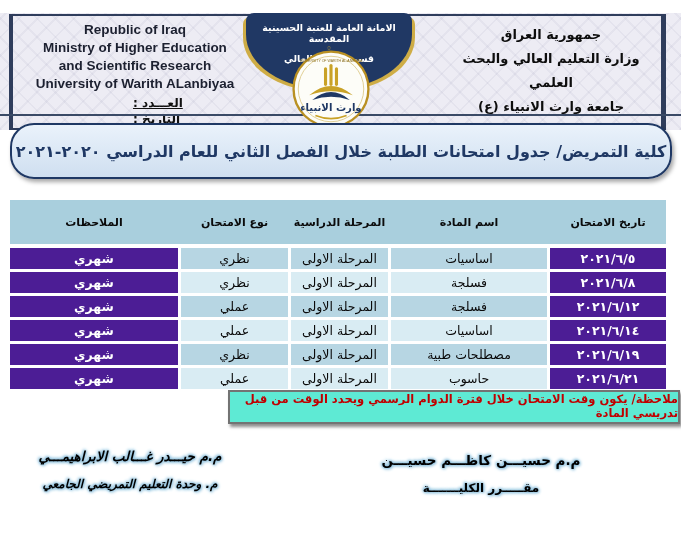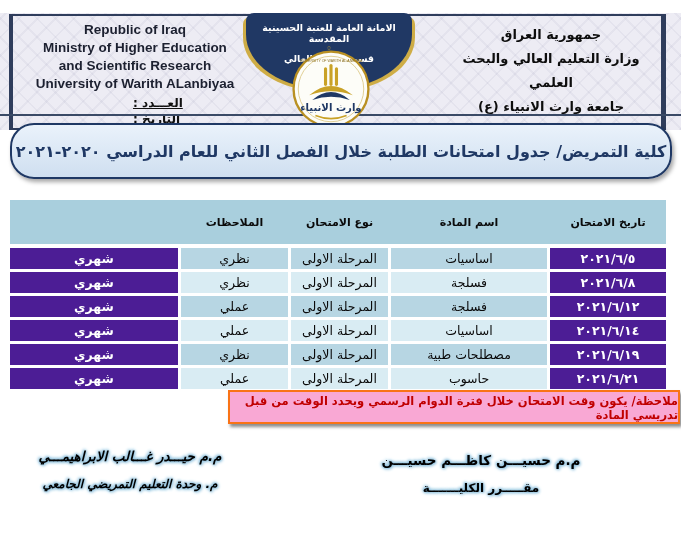--- a/index.html
+++ b/index.html
@@ -71,22 +71,22 @@
     display:grid;grid-template-columns:116px 156px 97px 107px 1fr;gap:3px;background:#fff;
   }
   .trow{display:contents;}
   .cell{height:21px;line-height:21px;text-align:center;font-size:12.5px;color:#0a0a0a;overflow:hidden;}
   .cell.teal{background:#4c1d95;color:#fff;font-weight:bold;font-size:12.5px;}
   .trow:nth-child(odd) .mid{background:#b7d6e3;}
   .trow:nth-child(even) .mid{background:#d9ecf3;}
   
   .note-box{
     position:absolute;left:228px;top:390px;width:448px;height:30px;
-    border:2px solid #f97316;background:#f9a8d4;box-shadow:2px 3px 3px rgba(0,0,0,.45);
-    display:flex;align-items:flex-end;justify-content:center;direction:rtl;
+    border:2px solid #737373;background:#5eead4;box-shadow:2px 3px 3px rgba(0,0,0,.45);
+    display:flex;align-items:flex-start;justify-content:center;direction:rtl;
   }
   .note-box .t{font-size:11.5px;font-weight:bold;color:#c00000;}
   
   .sig{position:absolute;direction:rtl;text-align:center;font-weight:bold;color:#000;
     text-shadow:0 0 2px #8fc0dd,0 0 4px #8fc0dd,1px 1px 3px #8fc0dd,-1px -1px 3px #8fc0dd;}
   .sig .n{font-size:13.5px;}
   .sig .r{font-size:12px;margin-top:13px;}
   .sig-right{right:70px;top:452px;width:260px;}
   .sig-left{left:15px;top:448px;width:230px;font-style:italic;}
 </style>
@@ -138,20 +138,21 @@
     <path d="M30,84 Q50,92 70,84" fill="none" stroke="#c9a227" stroke-width="2"></path>
   </svg>
 
   <div class="title-box">
     <div class="t">كلية التمريض/ جدول امتحانات الطلبة خلال الفصل الثاني للعام الدراسي ٢٠٢٠-٢٠٢١</div>
   </div>
 
   <div class="thead" id="thead">
       <div class="hcell">تاريخ الامتحان</div>
       <div class="hcell">اسم المادة</div>
+      <div class="hcell">المرحلة الدراسية</div>
       <div class="hcell">نوع الامتحان</div>
       <div class="hcell">الملاحظات</div>
     </div>
 
   <div class="tbody" id="tbody">
       <div class="trow"><div class="cell teal">٢٠٢١/٦/٥</div><div class="cell mid">اساسيات</div><div class="cell mid">المرحلة الاولى</div><div class="cell mid">نظري</div><div class="cell teal">شهري</div></div>
       <div class="trow"><div class="cell teal">٢٠٢١/٦/٨</div><div class="cell mid">فسلجة</div><div class="cell mid">المرحلة الاولى</div><div class="cell mid">نظري</div><div class="cell teal">شهري</div></div>
       <div class="trow"><div class="cell teal">٢٠٢١/٦/١٢</div><div class="cell mid">فسلجة</div><div class="cell mid">المرحلة الاولى</div><div class="cell mid">عملي</div><div class="cell teal">شهري</div></div>
       <div class="trow"><div class="cell teal">٢٠٢١/٦/١٤</div><div class="cell mid">اساسيات</div><div class="cell mid">المرحلة الاولى</div><div class="cell mid">عملي</div><div class="cell teal">شهري</div></div>
       <div class="trow"><div class="cell teal">٢٠٢١/٦/١٩</div><div class="cell mid">مصطلحات طبية</div><div class="cell mid">المرحلة الاولى</div><div class="cell mid">نظري</div><div class="cell teal">شهري</div></div>

